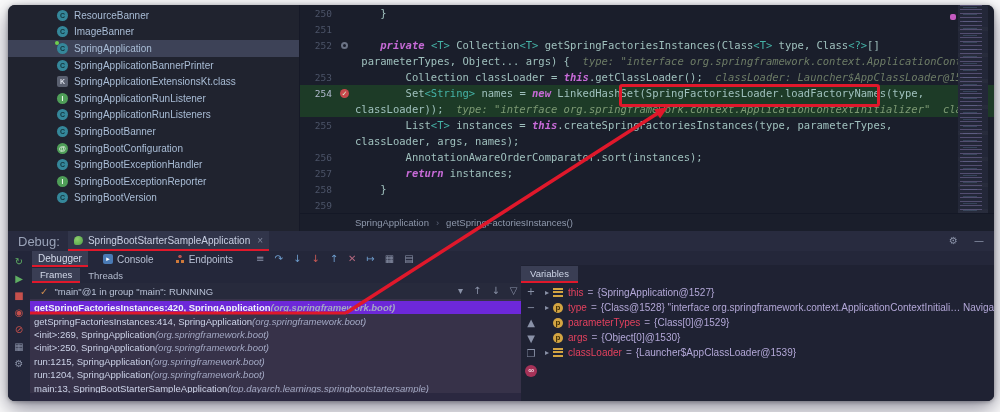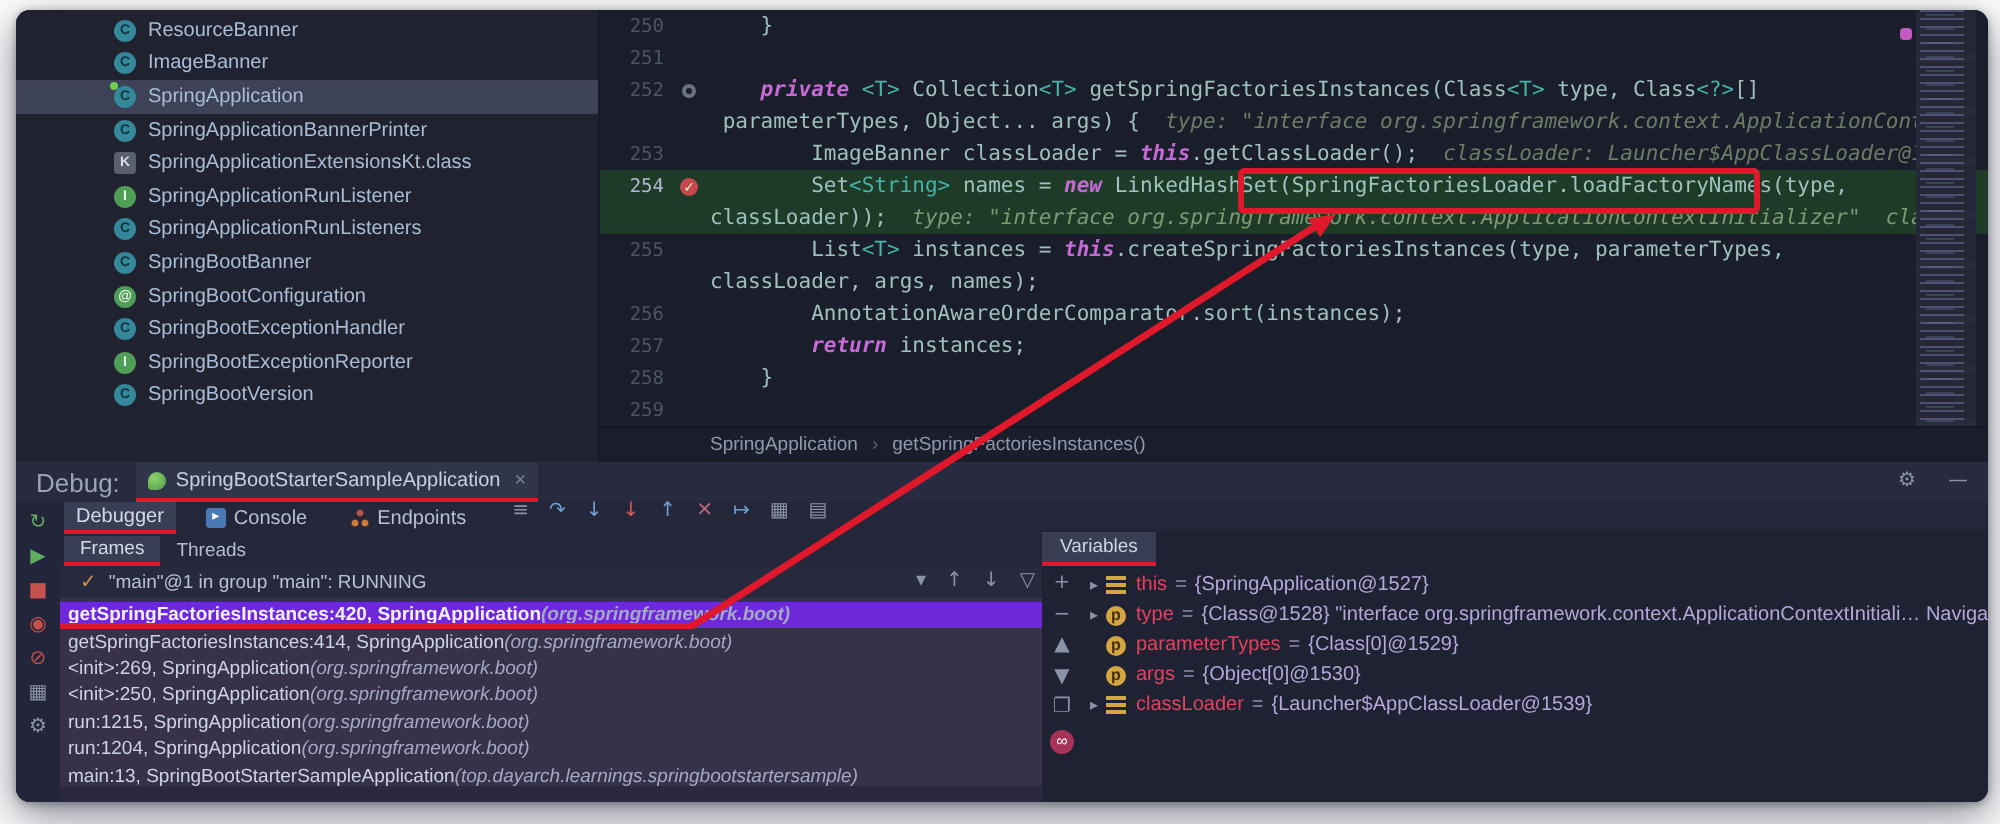--- a/index.html
+++ b/index.html
@@ -67,21 +67,21 @@
     background:radial-gradient(circle at 35% 35%,#8fd06c,#4d9e47);}
   .sess-tab .lbl{font-size:10px;color:#c8cfe2;}
   .sess-tab .x{color:#7d8499;font-size:10px;margin-left:2px;}
   .hdr-icons{margin-left:auto;margin-right:10px;display:flex;gap:16px;}
   .dbody{position:absolute;left:0;top:20px;width:986px;height:150px;display:flex;}
   .rail{flex:0 0 22px;background:#23263a;display:flex;flex-direction:column;
     align-items:center;padding-top:6px;gap:7px;}
   .uicon{font-size:10px;line-height:10px;cursor:pointer;font-family:"DejaVu Sans",sans-serif;}
   
   .lpane{flex:0 0 491px;display:flex;flex-direction:column;}
-  .toolrow{height:16px;display:flex;gap:9px;background:#24273a;
+  .toolrow{height:16px;display:flex;align-items:center;gap:9px;background:#24273a;
     padding-left:2px;}
   .dtab{display:flex;align-items:center;gap:4px;font-size:10px;color:#b8c0d4;height:16px;
     padding:0 6px;cursor:pointer;}
   .dtab.sel{background:#3a3e54;border-bottom:2.5px solid var(--ann);color:#d4daea;}
   .console-ico{width:10px;height:10px;background:#4a7ab5;border-radius:2px;color:#fff;
     font-size:7px;line-height:10px;text-align:center;}
   .endp-ico{width:10px;height:10px;border-radius:2px;
     background:
      radial-gradient(circle at 2.5px 7.5px,#d07a3a 1.4px,transparent 2px),
      radial-gradient(circle at 7.5px 7.5px,#d07a3a 1.4px,transparent 2px),
@@ -185,21 +185,21 @@
           <span>SpringBootVersion</span>
         </div>
       </div>
 
     <div class="editor">
       <div class="code-rows" id="codeRows">
           <div class="crow"><span class="lnum">250</span><span class="gico"></span><span class="ctext"><span class="tk-d">    }</span></span></div>
           <div class="crow"><span class="lnum">251</span><span class="gico"></span><span class="ctext"></span></div>
           <div class="crow"><span class="lnum">252</span><span class="gico"><span class="donut"></span></span><span class="ctext"><span class="tk-d">    </span><span class="tk-k">private</span><span class="tk-d"> </span><span class="tk-g">&lt;T&gt;</span><span class="tk-d"> Collection</span><span class="tk-g">&lt;T&gt;</span><span class="tk-d"> getSpringFactoriesInstances(Class</span><span class="tk-g">&lt;T&gt;</span><span class="tk-d"> type, Class</span><span class="tk-g">&lt;?&gt;</span><span class="tk-d">[]</span></span></div>
           <div class="crow"><span class="lnum"></span><span class="gico"></span><span class="ctext"><span class="tk-d"> parameterTypes, Object... args) {  </span><span class="tk-h">type: "interface org.springframework.context.ApplicationContex</span></span></div>
-          <div class="crow"><span class="lnum">253</span><span class="gico"></span><span class="ctext"><span class="tk-d">        ImageBanner classLoader = </span><span class="tk-k">this</span><span class="tk-d">.getClassLoader();  </span><span class="tk-h">classLoader: Launcher$AppClassLoader@153</span></span></div>
+          <div class="crow"><span class="lnum">253</span><span class="gico"></span><span class="ctext"><span class="tk-d">        Collection classLoader = </span><span class="tk-k">this</span><span class="tk-d">.getClassLoader();  </span><span class="tk-h">classLoader: Launcher$AppClassLoader@153</span></span></div>
           <div class="crow exec"><span class="lnum">254</span><span class="gico"><span class="bp">✓</span></span><span class="ctext"><span class="tk-d">        Set</span><span class="tk-g">&lt;String&gt;</span><span class="tk-d"> names = </span><span class="tk-k">new</span><span class="tk-d"> LinkedHashSet(SpringFactoriesLoader.loadFactoryNames(type,</span></span></div>
           <div class="crow exec"><span class="lnum"></span><span class="gico"></span><span class="ctext"><span class="tk-d">classLoader));  </span><span class="tk-h">type: "interface org.springframework.context.ApplicationContextInitializer"  clas</span></span></div>
           <div class="crow"><span class="lnum">255</span><span class="gico"></span><span class="ctext"><span class="tk-d">        List</span><span class="tk-g">&lt;T&gt;</span><span class="tk-d"> instances = </span><span class="tk-k">this</span><span class="tk-d">.createSpringFactoriesInstances(type, parameterTypes,</span></span></div>
           <div class="crow"><span class="lnum"></span><span class="gico"></span><span class="ctext"><span class="tk-d">classLoader, args, names);</span></span></div>
           <div class="crow"><span class="lnum">256</span><span class="gico"></span><span class="ctext"><span class="tk-d">        AnnotationAwareOrderComparator.sort(instances);</span></span></div>
           <div class="crow"><span class="lnum">257</span><span class="gico"></span><span class="ctext"><span class="tk-d">        </span><span class="tk-k">return</span><span class="tk-d"> instances;</span></span></div>
           <div class="crow"><span class="lnum">258</span><span class="gico"></span><span class="ctext"><span class="tk-d">    }</span></span></div>
           <div class="crow"><span class="lnum">259</span><span class="gico"></span><span class="ctext"></span></div>
         </div>
       <div class="minimap"></div>

